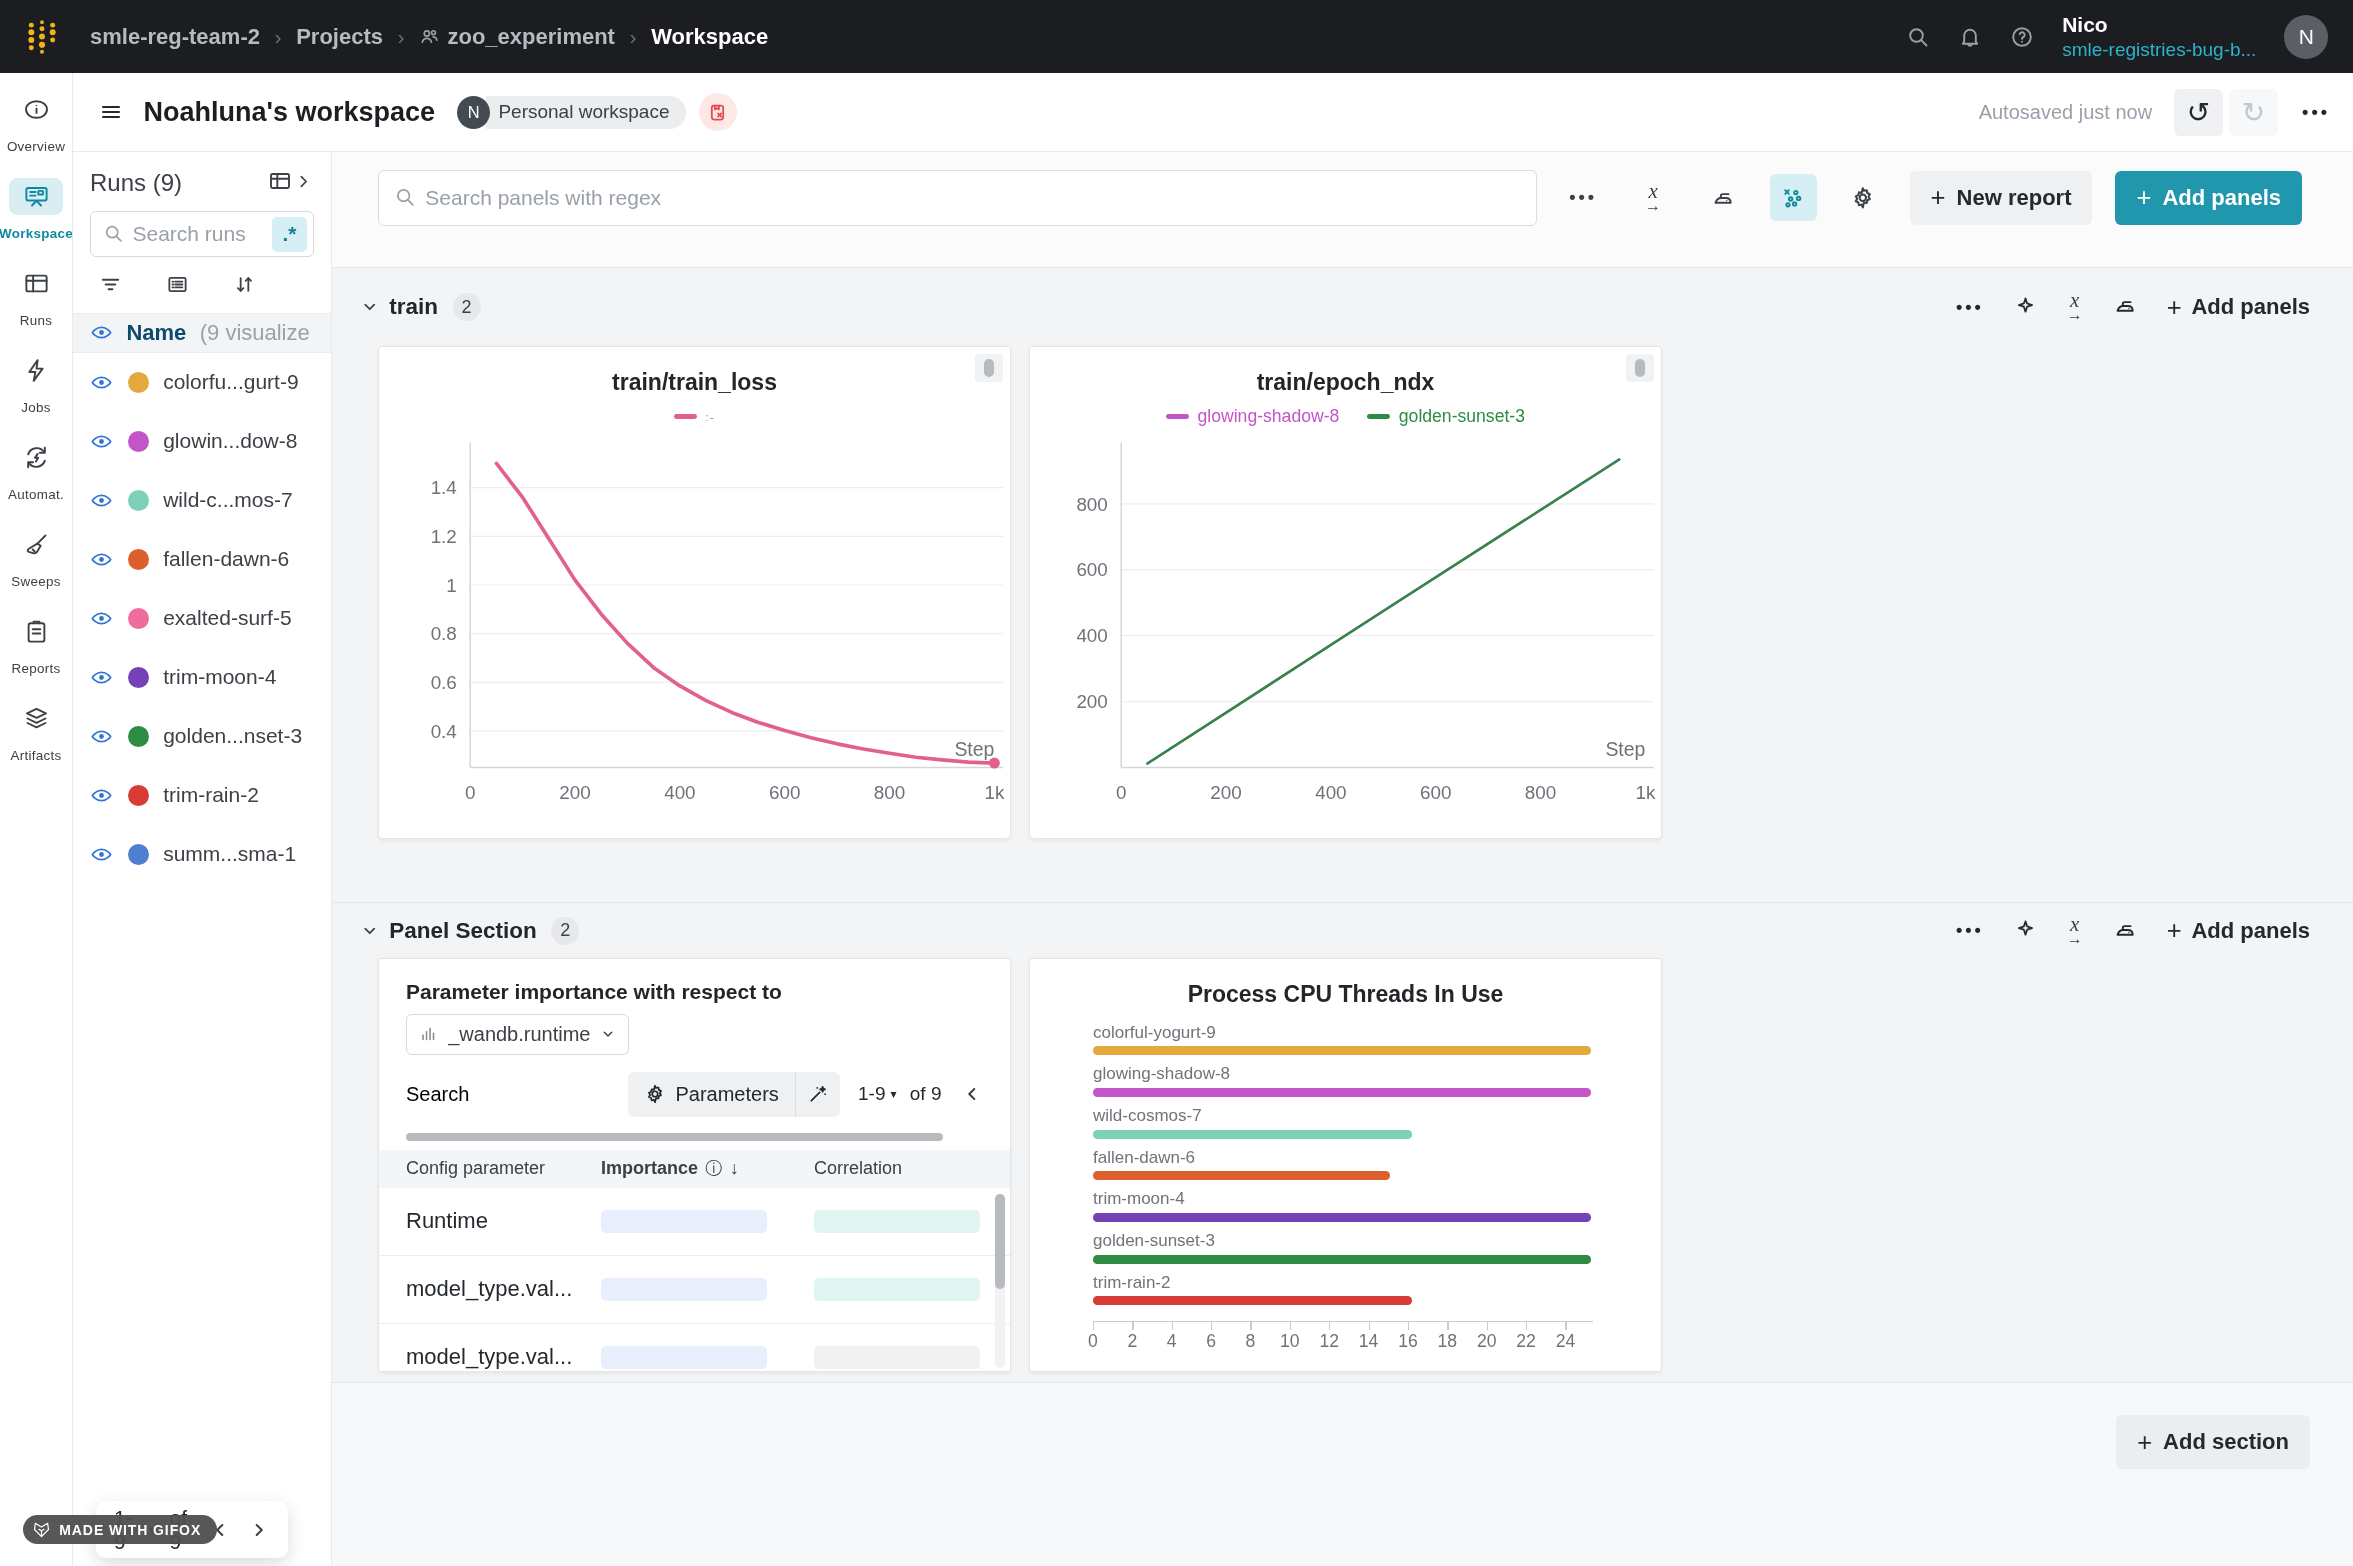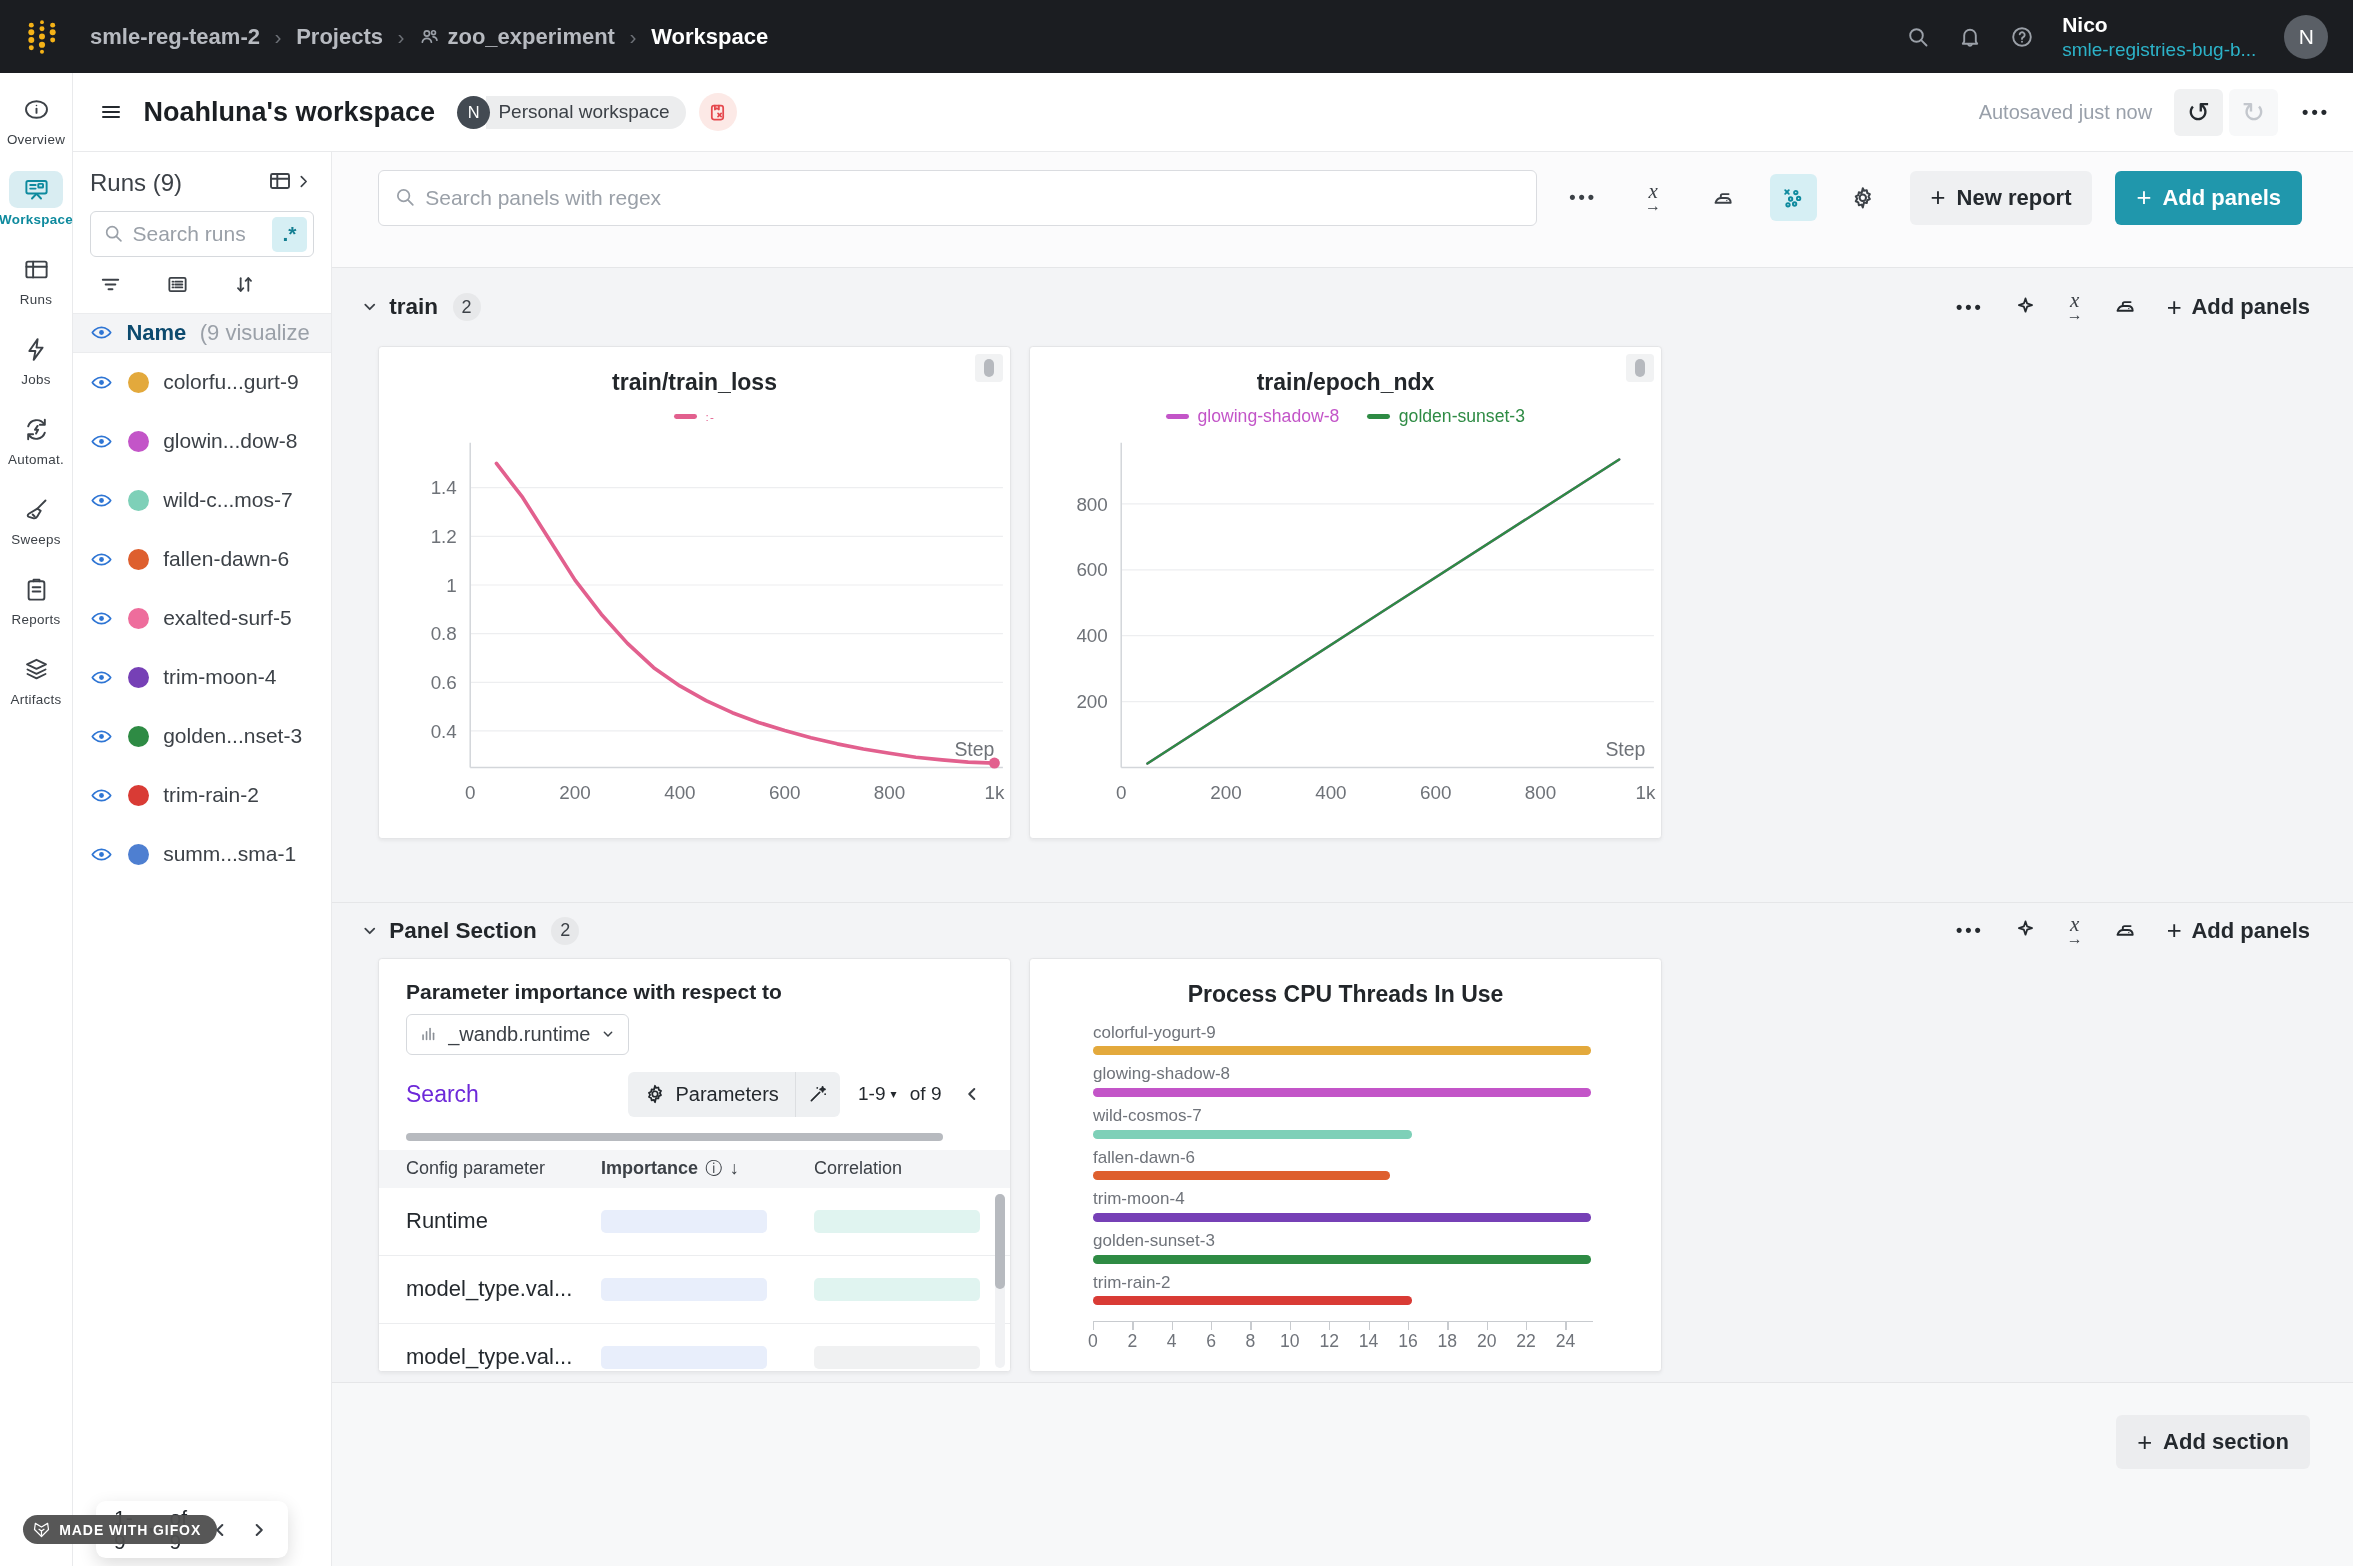--- a/index.html
+++ b/index.html
@@ -40,21 +40,21 @@
   .histbtn { width:49px; height:47px; border-radius:6px; display:flex; align-items:center;
     justify-content:center; font-size:28px; }
   .undo { background:#F0F1F2; color:#24292E; }
   .redo { background:#F7F8F9; color:#C3C7CD; margin-left:6px;}
   .dots { font-size:18px; font-weight:700; letter-spacing:3px; color:#24292E; }
   .hdr-right .dots { margin-left:24px; }
   
   .rail { position:absolute; left:0; top:73px; bottom:0; width:73px; background:#fff;
     border-right:1.2px solid #E9EAEC; display:flex; flex-direction:column; align-items:center;
     padding-top:18px; z-index:25;}
-  .rail-item { display:flex; flex-direction:column; align-items:center; gap:4px; margin-bottom:24px;
+  .rail-item { display:flex; flex-direction:column; align-items:center; gap:11px; margin-bottom:24px;
     color:#3C4147; cursor:pointer; width:73px;}
   .rail-item .icbox { width:54px; height:37px; display:flex; align-items:center; justify-content:center; border-radius:8.5px;}
   .rail-item .lbl { font-size:13.4px; letter-spacing:0.3px; }
   .rail-item.active .icbox { background:#D9EDF2; color:#0E8A9E; }
   .rail-item.active .lbl { color:#0E8A9E; font-weight:700; }
   
   .runs-panel { position:absolute; left:73px; top:152px; width:259px; bottom:0; background:#fff;
     border-right:1.2px solid #E9EAEC; padding:17px 17px 0 17px; z-index:10;}
   .runs-head { display:flex; align-items:flex-start; margin-bottom:14px;gap:9px; }
   .runs-title { font-size:24px; color:#3C4147; }
@@ -125,21 +125,21 @@
   .cpu-axis .tk { position:absolute; top:0; width:1.2px; height:8px; background:#C8CBCF; }
   .cpu-ticks { position:relative; height:24px; }
   .cpu-ticks .tv { position:absolute; transform:translateX(-50%); font-size:17.6px; color:#6F737A; }
   
   .pi-body { padding:21px 27px 0 27px; }
   .pi-title { font-size:21px; font-weight:700; color:#22262A; }
   .pi-drop { margin-top:9.7px; display:inline-flex; align-items:center; gap:9.7px; border:1.2px solid #D6D9DD;
     border-radius:6px; height:41px; padding:0 12px; color:#3C4147; background:#fff; cursor:pointer;}
   .pi-drop .mt { font-size:20px; }
   .pi-controls { margin-top:17px; display:flex; align-items:center; }
-  .pi-search { font-size:23px; color:#6d28d9; }
+  .pi-search { font-size:20px; color:#000000; }
   .pi-right { margin-left:auto; display:flex; align-items:center; }
   .param-split { display:flex; align-items:stretch; height:45px; background:#EEF0F2; border-radius:6px; overflow:hidden;}
   .param-split .seg1 { display:flex; align-items:center; gap:9.7px; padding:0 16px; color:#24292E; font-size:20px;}
   .param-split .div { width:1.2px; background:#DCDEE1; }
   .param-split .seg2 { width:44px; display:flex; align-items:center; justify-content:center; color:#24292E;}
   .pi-pager { display:flex; align-items:center; margin-left:18px; font-size:19px; color:#24292E; gap:4.9px;}
   .pi-pager .caret { font-size:12px; }
   .pi-pager .of { margin-left:8.5px; }
   .pi-chevl { margin-left:19.5px; color:#3C4147; display:flex;}
   .hscroll { margin-top:16px; height:8.5px; }

